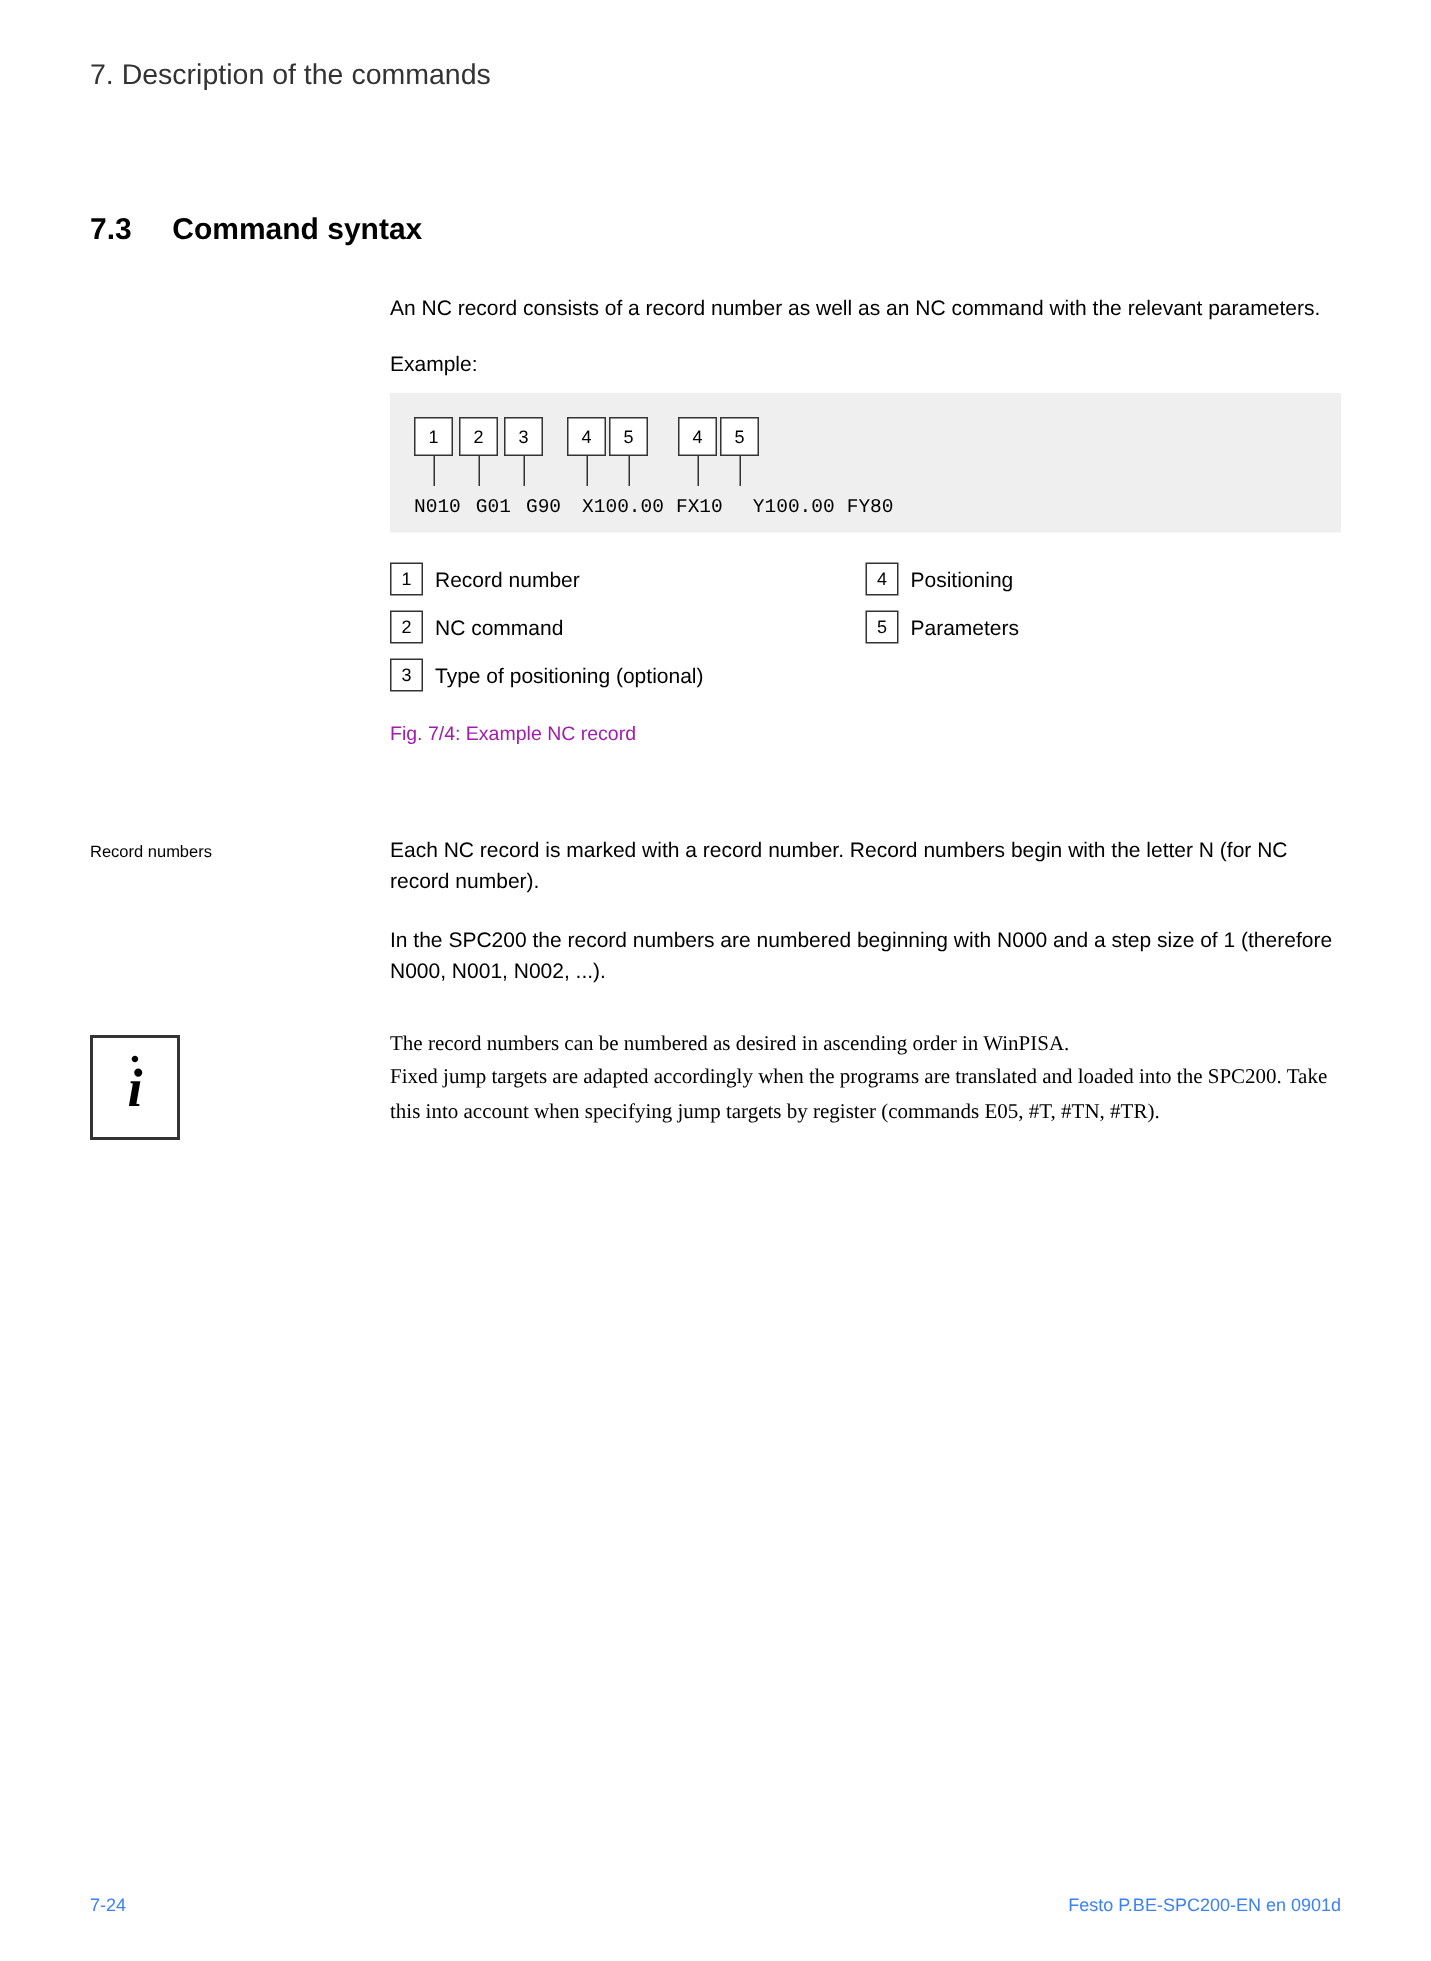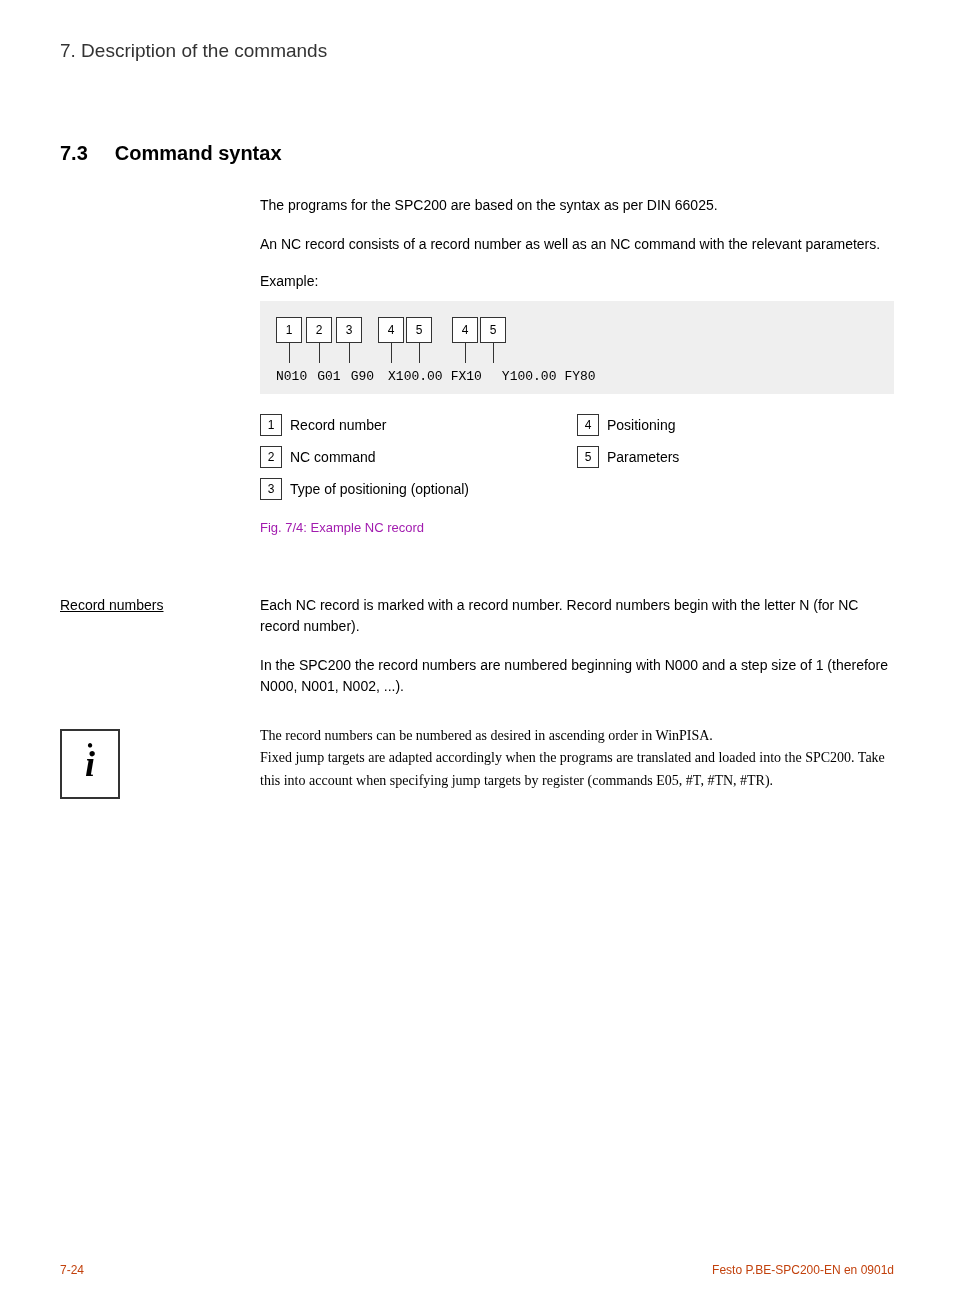--- a/index.html
+++ b/index.html
@@ -115,21 +115,21 @@
     
     .footer {
       position: fixed;
       bottom: 30px;
       left: 0;
       right: 0;
       display: flex;
       justify-content: space-between;
       padding: 0 60px;
       font-size: 12px;
-      color: #c2410c;
+      color: #3b82f6;
       align-items: flex-end;
     }
 
     
     .diagram-wrapper {
       background: #efefef;
       padding: 16px 16px 10px 16px;
       margin-bottom: 20px;
       display: inline-block;
       width: 100%;
@@ -160,21 +160,20 @@
 <div class="breadcrumb">7.   Description of the commands</div>
 
 <div style="display:flex; align-items:baseline; gap:27px; margin-bottom:30px; margin-top:30px;">
   <span class="section-number">7.3</span>
   <span style="font-size:20px; font-weight:bold;">Command syntax</span>
 </div>
 
 <div style="display:flex;">
   <div class="left-col"></div>
   <div class="right-col">
-    <p class="paragraph">The programs for the SPC200 are based on the syntax as per DIN 66025.</p>
     <p class="paragraph">An NC record consists of a record number as well as an NC command with the relevant parameters.</p>
     <p class="example-label">Example:</p>
 
     
     <div class="diagram-wrapper">
       
       <div class="top-boxes">
 
         <div style="display:flex;flex-direction:column;align-items:center;margin-right:4px;">
           <div class="num-box">1</div>
@@ -251,21 +250,21 @@
       </div>
     </div>
 
     
     <p class="fig-caption">Fig. 7/4:    Example NC record</p>
   </div>
 </div>
 
 <div style="display:flex; margin-top:20px;">
   <div class="left-col">
-    <span style="font-size:14px;text-decoration:underline;">Record numbers</span>
+    <span style="font-size:11px;">Record numbers</span>
   </div>
   <div class="right-col">
     <p class="paragraph">Each NC record is marked with a record number. Record numbers begin with the letter N (for NC record number).</p>
     <p class="paragraph">In the SPC200 the record numbers are numbered beginning with N000 and a step size of 1 (therefore N000, N001, N002, ...).</p>
   </div>
 </div>
 
 <div style="display:flex; margin-top:10px;">
   <div class="left-col" style="display:flex; justify-content:flex-start; align-items:flex-start; padding-top:4px;">
     <div class="info-icon">i</div>

